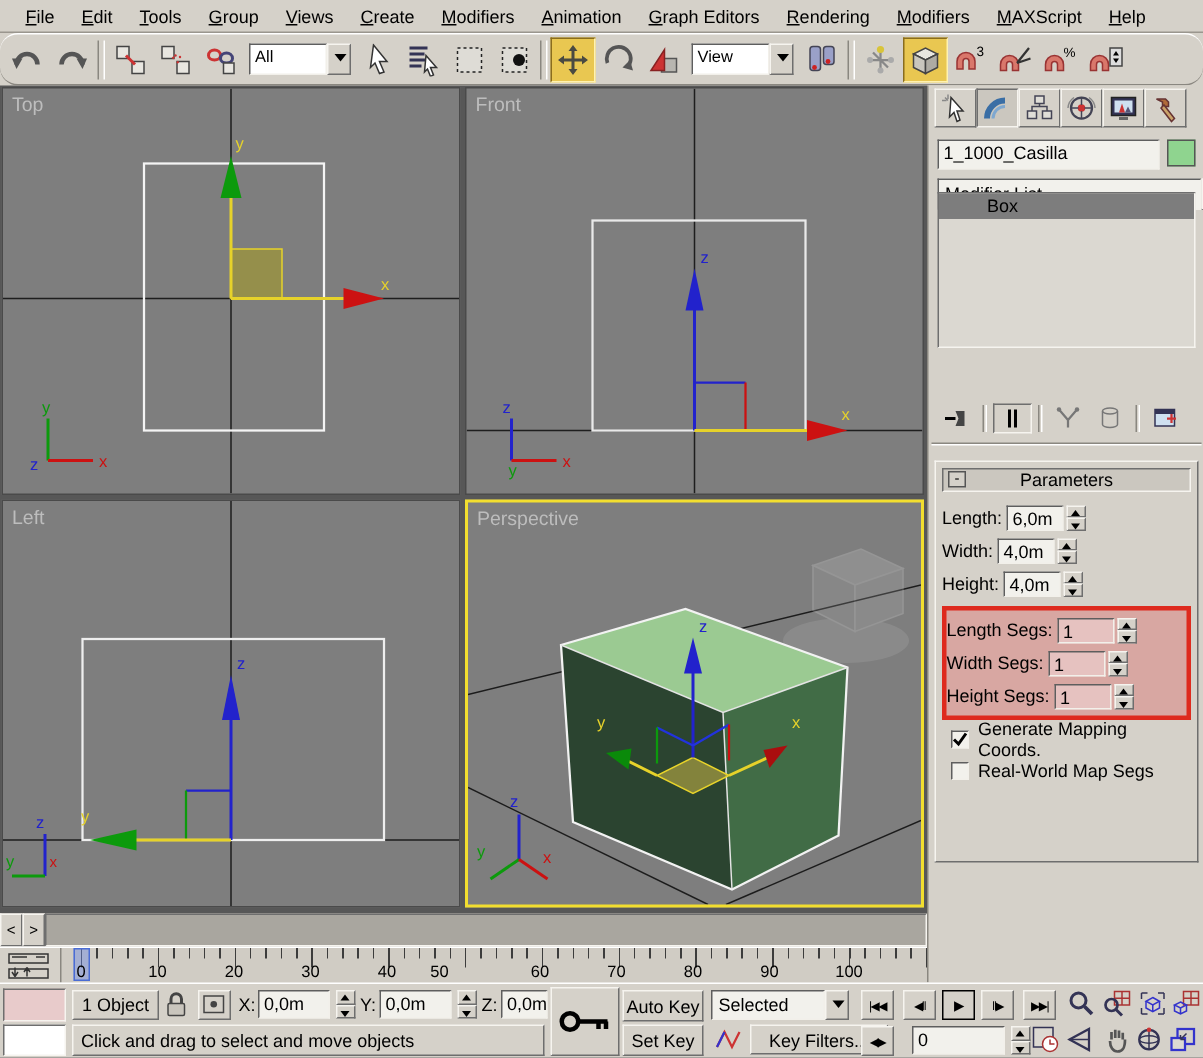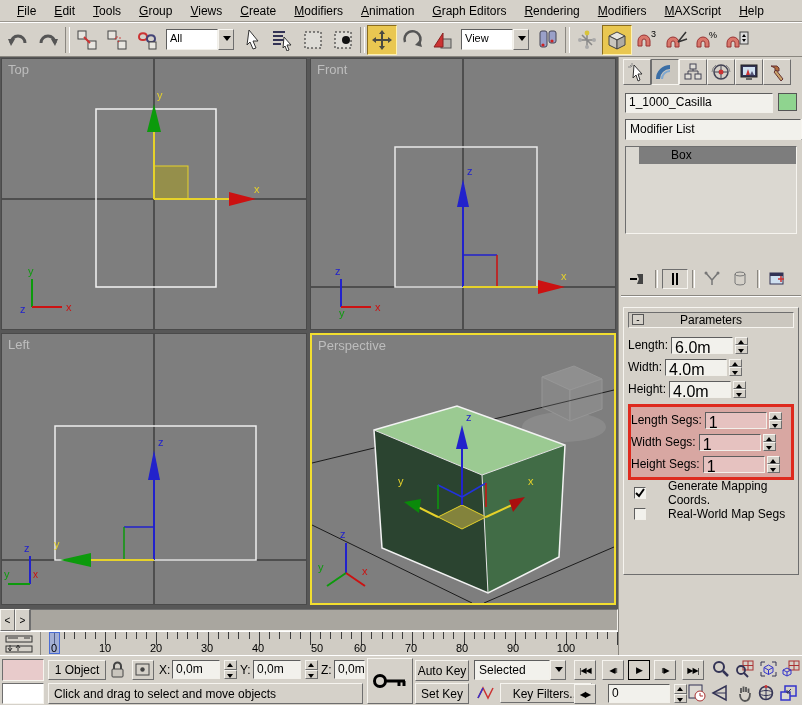--- a/index.html
+++ b/index.html
@@ -15,21 +15,21 @@
   .darr::after { content:""; position:absolute; left:4px; top:6px; border:4px solid transparent; border-top:5px solid #000; }
 
   
   .menubar { position:absolute; left:0; top:0; width:802px; height:22px; background:#d5d1c9;
              border-bottom:1px solid #9a968e; display:flex; align-items:center; padding-left:8px; gap:0; }
   .menu-item { display:inline-block; padding:2px 9px; font-size:12px; cursor:default; }
   .menu-item::first-letter { text-decoration:underline; }
 
   
   .toolbar { position:absolute; left:0; top:22px; width:802px; height:35px; background:#d5d1c9;
-             border-top:1px solid #fff; border-bottom:1px solid #8a8780; display:flex; align-items:center; padding-left:3px; }
+             border-top:1px solid #fff; border-bottom:1px solid #8a8780; display:flex; align-items:center; padding-left:3px;border-radius:12px; }
   .tbtn { width:30px; height:30px; display:flex; align-items:center; justify-content:center; border:1px solid transparent; }
   .tbtn.active { background:#e9c751; border-color:#8a6d1d #fff2b0 #fff2b0 #8a6d1d; }
   .tsep { width:5px; height:26px; border-left:1px solid #8a8780; border-right:1px solid #fff; margin:0 2px; }
   .tdrop { height:21px; display:flex; align-items:stretch; margin:0 4px; }
   .tdrop .val { width:52px; background:#fff; border:1px solid; border-color:#5e5e5e #f2f0ea #f2f0ea #5e5e5e; padding:2px 3px; font-size:11px; }
 
   
   .vpframe { position:absolute; left:0; top:57px; width:618px; height:552px; background:#575757; }
   .vp { position:absolute; background:#7e7e7e; border:1px solid #4a4a4a; overflow:hidden; }
   .vp.active { border:2px solid #f2de2f; }
@@ -58,41 +58,41 @@
   
   .cpanel { position:absolute; left:618px; top:57px; width:184px; height:598px; background:#d5d1c9; border-left:1px solid #8a8780; padding-left:3px; }
   .cptabs { position:absolute; left:4px; top:2px; width:178px; height:28px; display:flex; }
   .cptab { width:28px; height:26px; border:1px solid; border-color:#f6f4ef #6e6e6e #6e6e6e #f6f4ef; display:flex; align-items:center; justify-content:center; background:#d5d1c9; }
   .cptab.active { border-color:#6e6e6e #f6f4ef #f6f4ef #6e6e6e; background:#cbc7bf; }
   .namerow { position:absolute; left:6px; top:36px; width:172px; height:20px; display:flex; gap:5px; }
   .namefield { flex:1; font-size:12px; }
   .swatch { width:19px; height:18px; border:1px solid #555; }
   .modlist { position:absolute; left:6px; top:62px; width:192px; height:21px; display:flex; }
   .modlist .val { flex:1; background:#f2f1ec; border:1px solid; border-color:#5e5e5e #f2f0ea #f2f0ea #5e5e5e; padding:2px 4px; font-size:12px; }
-  .stack { position:absolute; left:6px; top:89px; width:172px; height:88px; background:#dbd8d1; border:1px solid; border-color:#6e6e6e #f6f4ef #f6f4ef #6e6e6e;padding-left:13px; }
+  .stack { position:absolute; left:6px; top:71px; width:172px; height:104px; background:#dbd8d1; border:1px solid; border-color:#6e6e6e #f6f4ef #f6f4ef #6e6e6e; }
   .stackrow { height:17px; background:#7d7d7d; color:#000; padding:1px 4px 0 32px; font-size:12px; }
   .stackbtns { position:absolute; left:6px; top:211px; width:172px; height:22px; display:flex; align-items:center; gap:2px; }
   .sbtn { width:26px; height:20px; display:flex; align-items:center; justify-content:center; }
   .sbtn.pressed { border:1px solid; border-color:#6e6e6e #f6f4ef #f6f4ef #6e6e6e; }
   .ssep { width:3px; height:18px; border-left:1px solid #8a8780; border-right:1px solid #fff; margin:0 2px; }
   .cpdivider { position:absolute; left:2px; top:238px; width:180px; border-top:1px solid #8a8780; border-bottom:1px solid #fff; }
 
   .rollout { position:absolute; left:4px; top:250px; width:176px; height:268px; border:1px solid; border-color:#f6f4ef #6e6e6e #6e6e6e #f6f4ef; padding:4px 4px; }
   .rhead { height:16px; background:#cbc7bf; border:1px solid; border-color:#6e6e6e #f6f4ef #f6f4ef #6e6e6e; position:relative; text-align:center; font-size:12px; }
   .rhead .minus { position:absolute; left:3px; top:1px; width:12px; height:11px; background:#d5d1c9; border:1px solid #555; font-size:10px; line-height:9px; text-align:center; }
   .prow { display:flex; align-items:center; justify-content:flex-start; height:22px; padding-right:2px; }
   .prow .plabel { font-size:12px; margin-right:3px; }
-  .prow .pfield { width:62px; height:17px; font-size:16px; }
+  .prow .pfield { width:38px; height:17px; font-size:12px; }
   .redzone { border:3px solid #de2a1e; background:rgba(222,110,110,.42); margin:4px 0 2px 0; padding:2px 2px 2px 0; }
   .redzone .pfield { background:#e6c2c0; }
   .spin { width:13px; height:17px; display:flex; flex-direction:column; margin-left:2px; }
   .spin div { flex:1; background:#d5d1c9; border:1px solid; border-color:#f6f4ef #6e6e6e #6e6e6e #f6f4ef; position:relative; }
   .spin .up::after { content:""; position:absolute; left:2px; top:2px; border:3px solid transparent; border-bottom:4px solid #000; border-top:none; }
   .spin .dn::after { content:""; position:absolute; left:2px; top:3px; border:3px solid transparent; border-top:4px solid #000; border-bottom:none; }
-  .cbrow { display:flex; align-items:center; height:21px; padding-left:6px; gap:22px; }
+  .cbrow { display:flex; align-items:center; height:21px; padding-left:6px; gap:6px; }
   .cbbox { width:12px; height:12px; background:#f2f1ec; border:1px solid; border-color:#5e5e5e #f2f0ea #f2f0ea #5e5e5e; display:flex; align-items:center; justify-content:center; }
   .cblabel { font-size:12px; }
 
   
   .statusbar { position:absolute; left:0; top:655px; width:802px; height:36px; background:#d5d1c9; border-top:1px solid #fff; }
   .sb { position:absolute; font-size:12px; }
   .minilistener-a { left:2px; top:3px; width:42px; height:22px; background:#e8cbcb; }
   .minilistener-b { left:2px; top:27px; width:42px; height:21px; background:#fff; }
   .objcount { left:48px; top:4px; width:58px; height:20px; text-align:center; padding-top:2px; }
   .prompt { left:48px; top:27px; width:315px; height:21px; padding:3px 5px; background:#d5d1c9; }
@@ -388,21 +388,21 @@
           <rect x="4" y="12" width="26" height="6" fill="none" stroke="#333"></rect>
         </svg>
     </div>
     <div class="ruler">
       <div class="framemark"></div>
       <span class="rlabel" style="left:13px">0</span>
       <span class="rlabel" style="left:64px">10</span>
       <span class="rlabel" style="left:115px">20</span>
       <span class="rlabel" style="left:166px">30</span>
       <span class="rlabel" style="left:217px">40</span>
-      <span class="rlabel" style="left:276px">50</span>
+      <span class="rlabel" style="left:252px">50</span>
       <span class="rlabel" style="left:319px">60</span>
       <span class="rlabel" style="left:370px">70</span>
       <span class="rlabel" style="left:421px">80</span>
       <span class="rlabel" style="left:472px">90</span>
       <span class="rlabel" style="left:525px">100</span>
     </div>
   </div>
 
   <div class="cpanel">
     <div class="cptabs">

